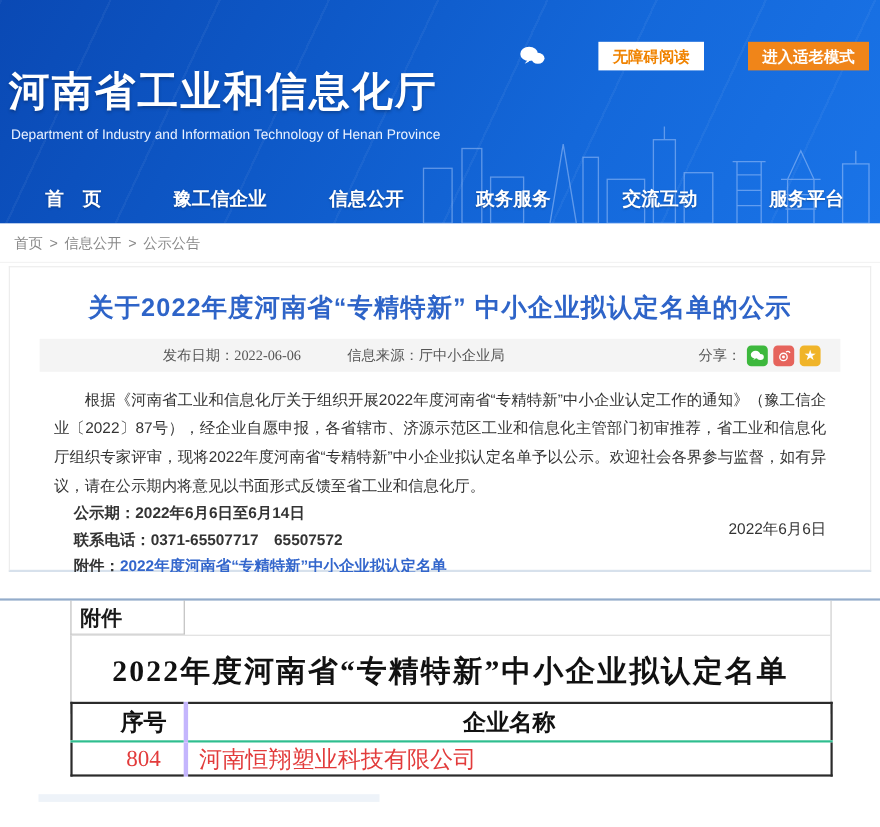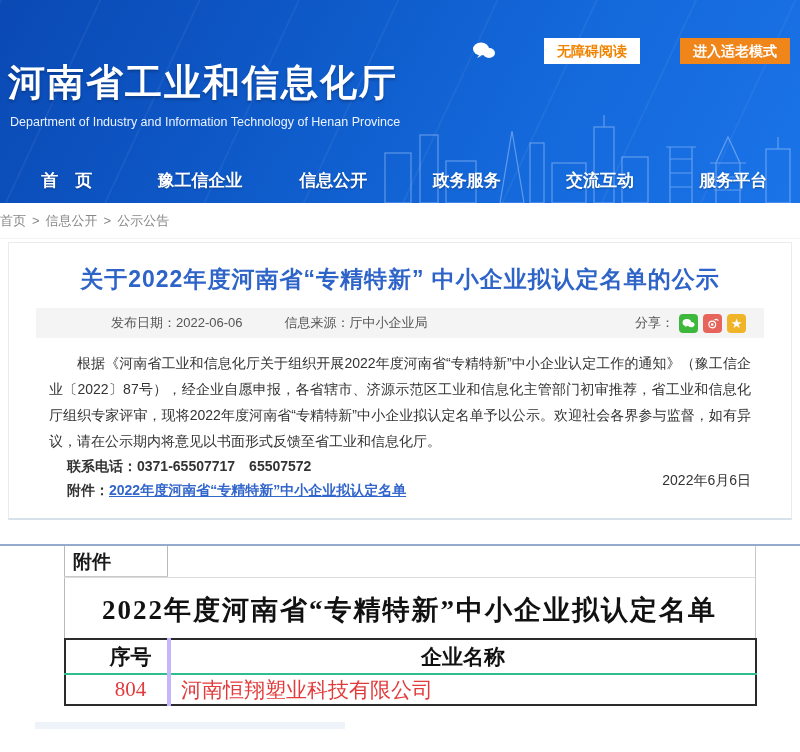--- a/index.html
+++ b/index.html
@@ -30,32 +30,32 @@
   .search-bar input::placeholder { color:#aaa; }
   .mag { width:16px; height:16px; }
 
   .main-nav { position:absolute; left:0; bottom:0; width:800px; height:46px;
     display:flex; align-items:center; }
   .nav-item { flex:1; text-align:center; color:#fff; font-size:17px; font-weight:bold;
     cursor:pointer; text-shadow:0 1px 2px rgba(0,0,0,.3); white-space:nowrap; }
 
   
   .crumb-bar { width:800px; height:36px; background:#fff; display:flex; align-items:center;
-    font-size:13px; color:#888; border-bottom:1px solid #f2f2f2; }
+    padding-left:13px; font-size:13px; color:#888; border-bottom:1px solid #f2f2f2; }
   .crumb-bar span { margin-right:6px; }
   .crumb-link { cursor:pointer; }
 
   
   .article-card { margin:3px 8px 0; background:#fff; border:1px solid #ebebeb;
     border-bottom:2px solid #d7e1ec; height:278px; position:relative; }
   .art-title { margin-top:21px; text-align:center; color:#2e64c8; font-size:23px;
     font-weight:bold; letter-spacing:1px; }
   .meta-bar { margin:13px 27px 0; background:#f4f4f4; height:30px; display:flex;
     align-items:center; font-size:13px; color:#555; }
-  .meta-date { margin-left:75px; }
+  .meta-date { margin-left:112px;font-family:Liberation Serif, serif; }
   .meta-src { margin-left:42px; }
   .meta-share { margin-left:auto; margin-right:18px; display:flex; align-items:center; gap:5px;text-align:right; }
   .share-box { width:19px; height:19px; border-radius:4px; display:flex; align-items:center;
     justify-content:center; color:#fff; font-size:12px; cursor:pointer; }
   .share-wechat { background:#3db83d; }
   .share-weibo { background:#e6645c; }
   .share-fav { background:#f0b429; font-size:13px; }
 
   .art-body { margin:12px 40px 0; font-size:14px; color:#333; line-height:26px;
     text-indent:2em; text-align:justify; }
@@ -163,20 +163,21 @@
             <path d="M10 4 q3 -2 5 1"></path>
             <circle cx="7" cy="10" r="1" fill="#fff"></circle>
         </svg>
       </span>
       <span class="share-box share-fav">★</span>
     </span>
   </div>
 
   <p class="art-body">根据《河南省工业和信息化厅关于组织开展2022年度河南省“专精特新”中小企业认定工作的通知》（豫工信企业〔2022〕87号），经企业自愿申报，各省辖市、济源示范区工业和信息化主管部门初审推荐，省工业和信息化厅组织专家评审，现将2022年度河南省“专精特新”中小企业拟认定名单予以公示。欢迎社会各界参与监督，如有异议，请在公示期内将意见以书面形式反馈至省工业和信息化厅。</p>
 
+  <p class="bold-line"><span>公示期：</span><span>2022年6月6日至6月14日</span></p>
 
   <p class="bold-line"><span>联系电话：</span><span>0371-65507717　65507572</span></p>
 
   <p class="bold-line"><span>附件：</span><a class="attach-link">2022年度河南省“专精特新”中小企业拟认定名单</a></p>
 
   <div class="sign-date">2022年6月6日</div>
 </div>
 
 <div class="sheet">
   <div class="sheet-topline"></div>

